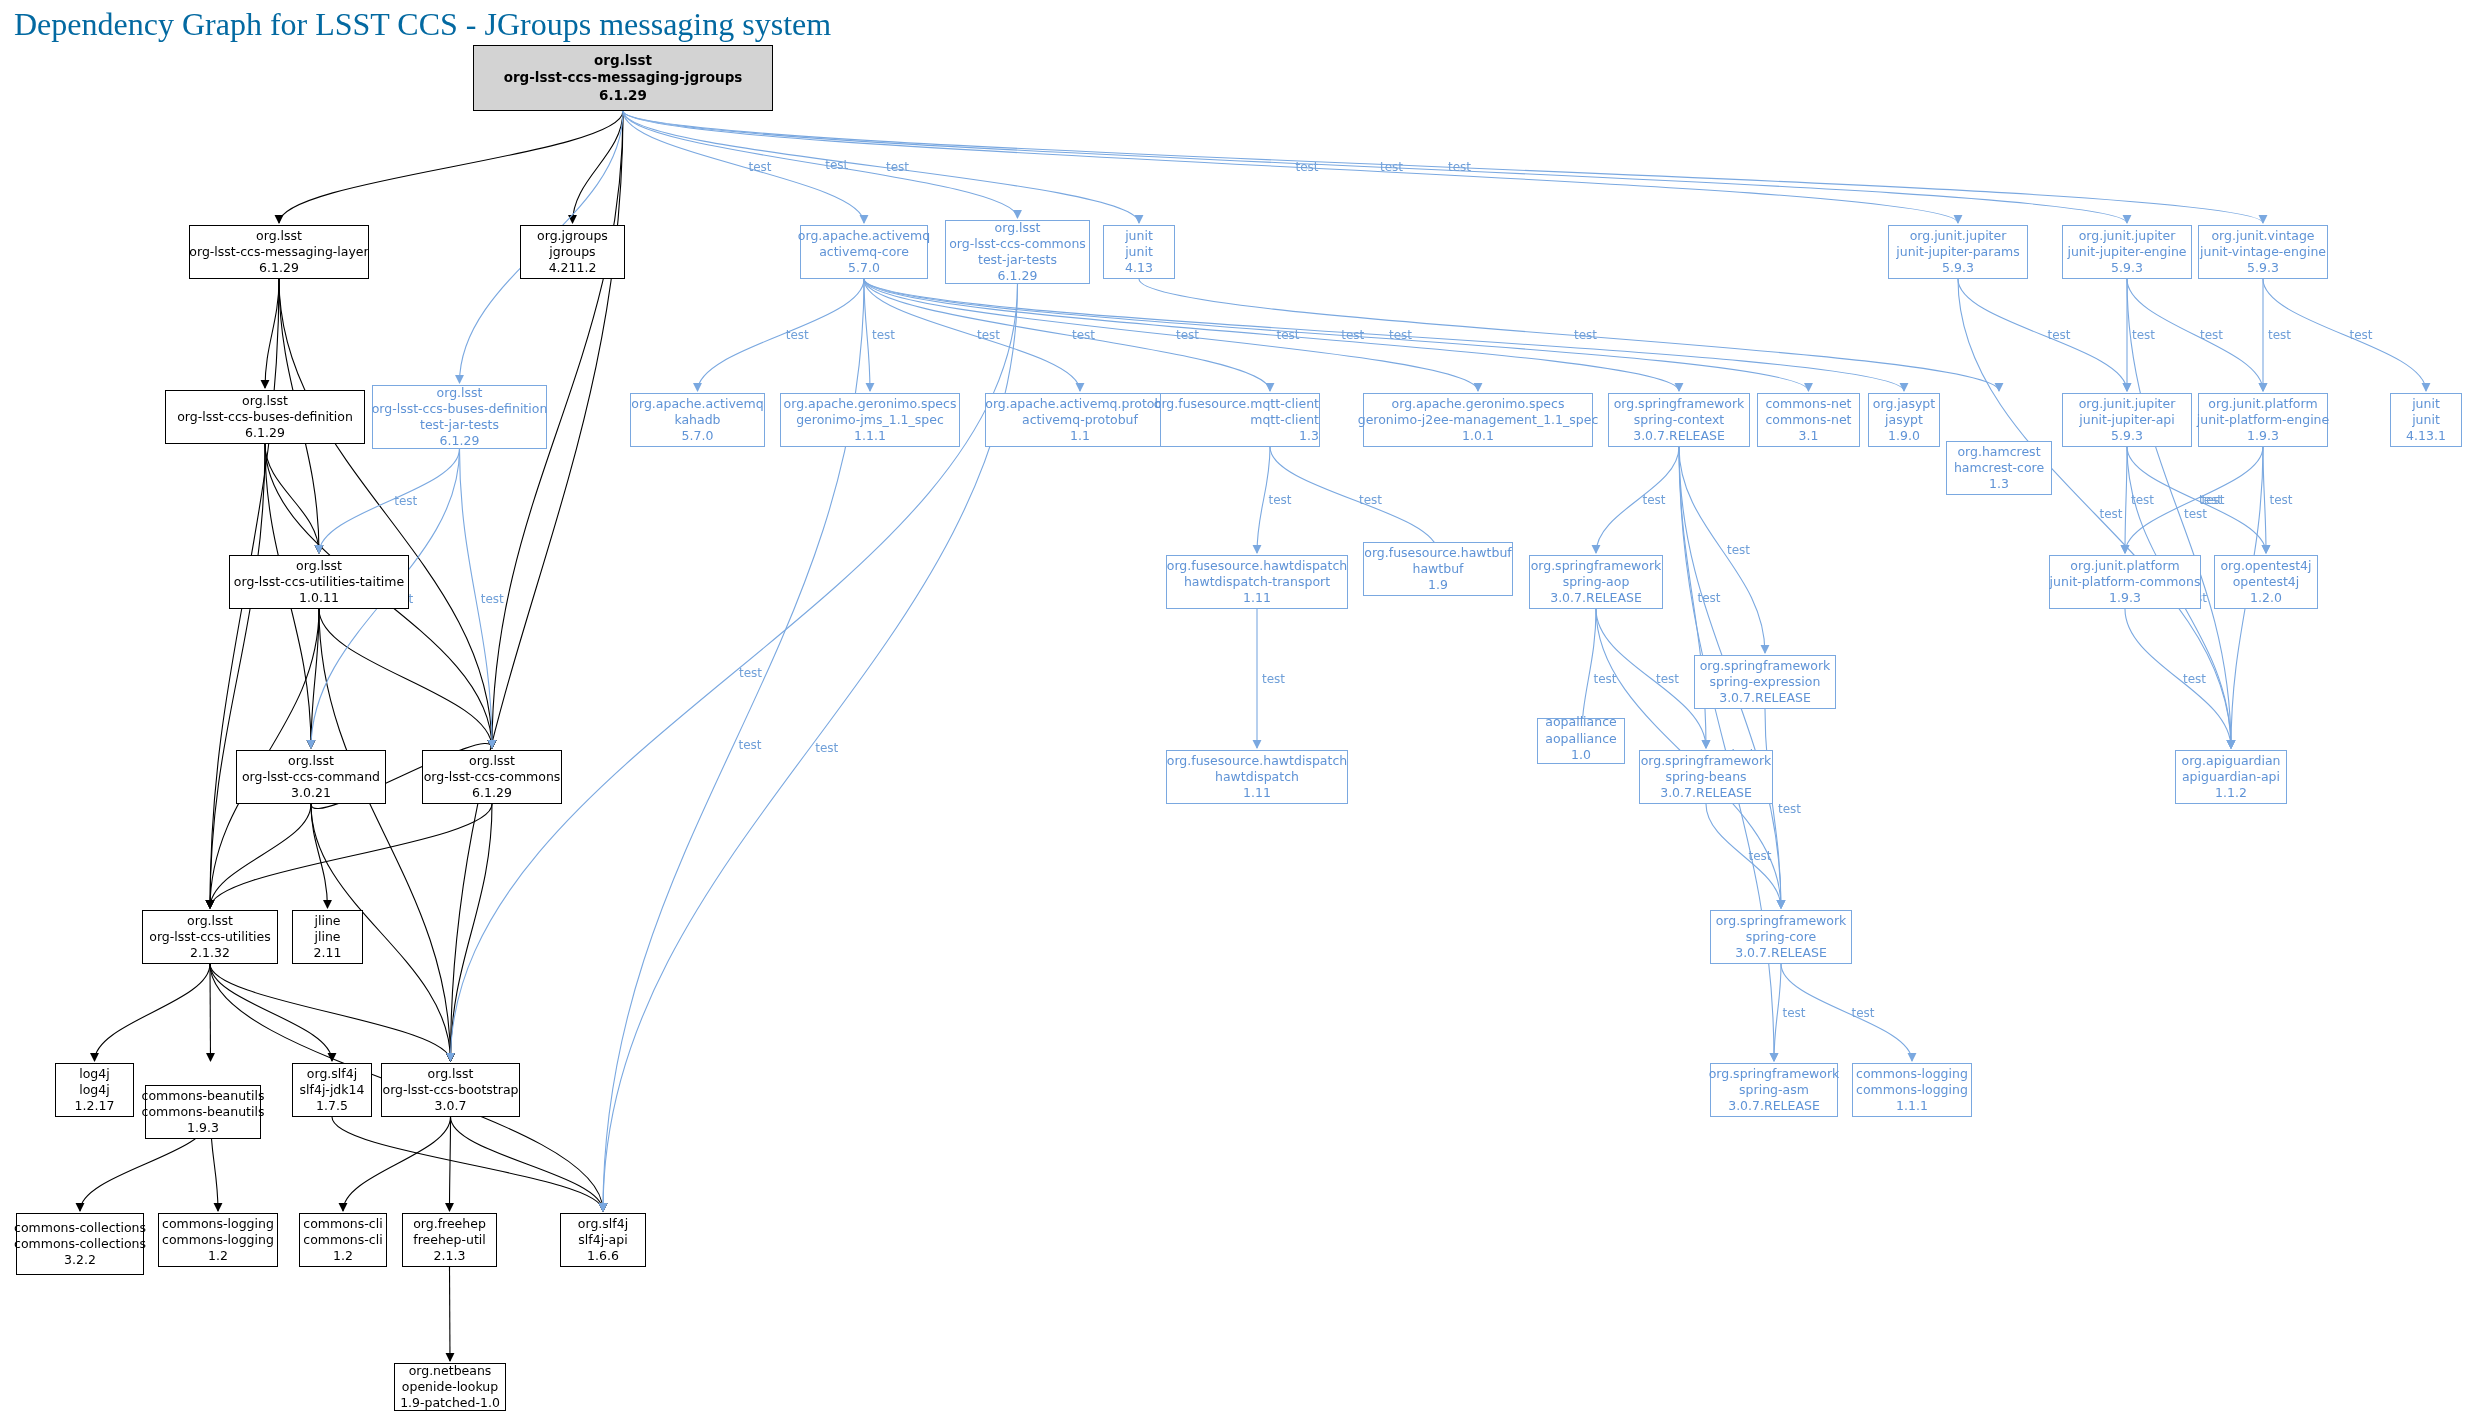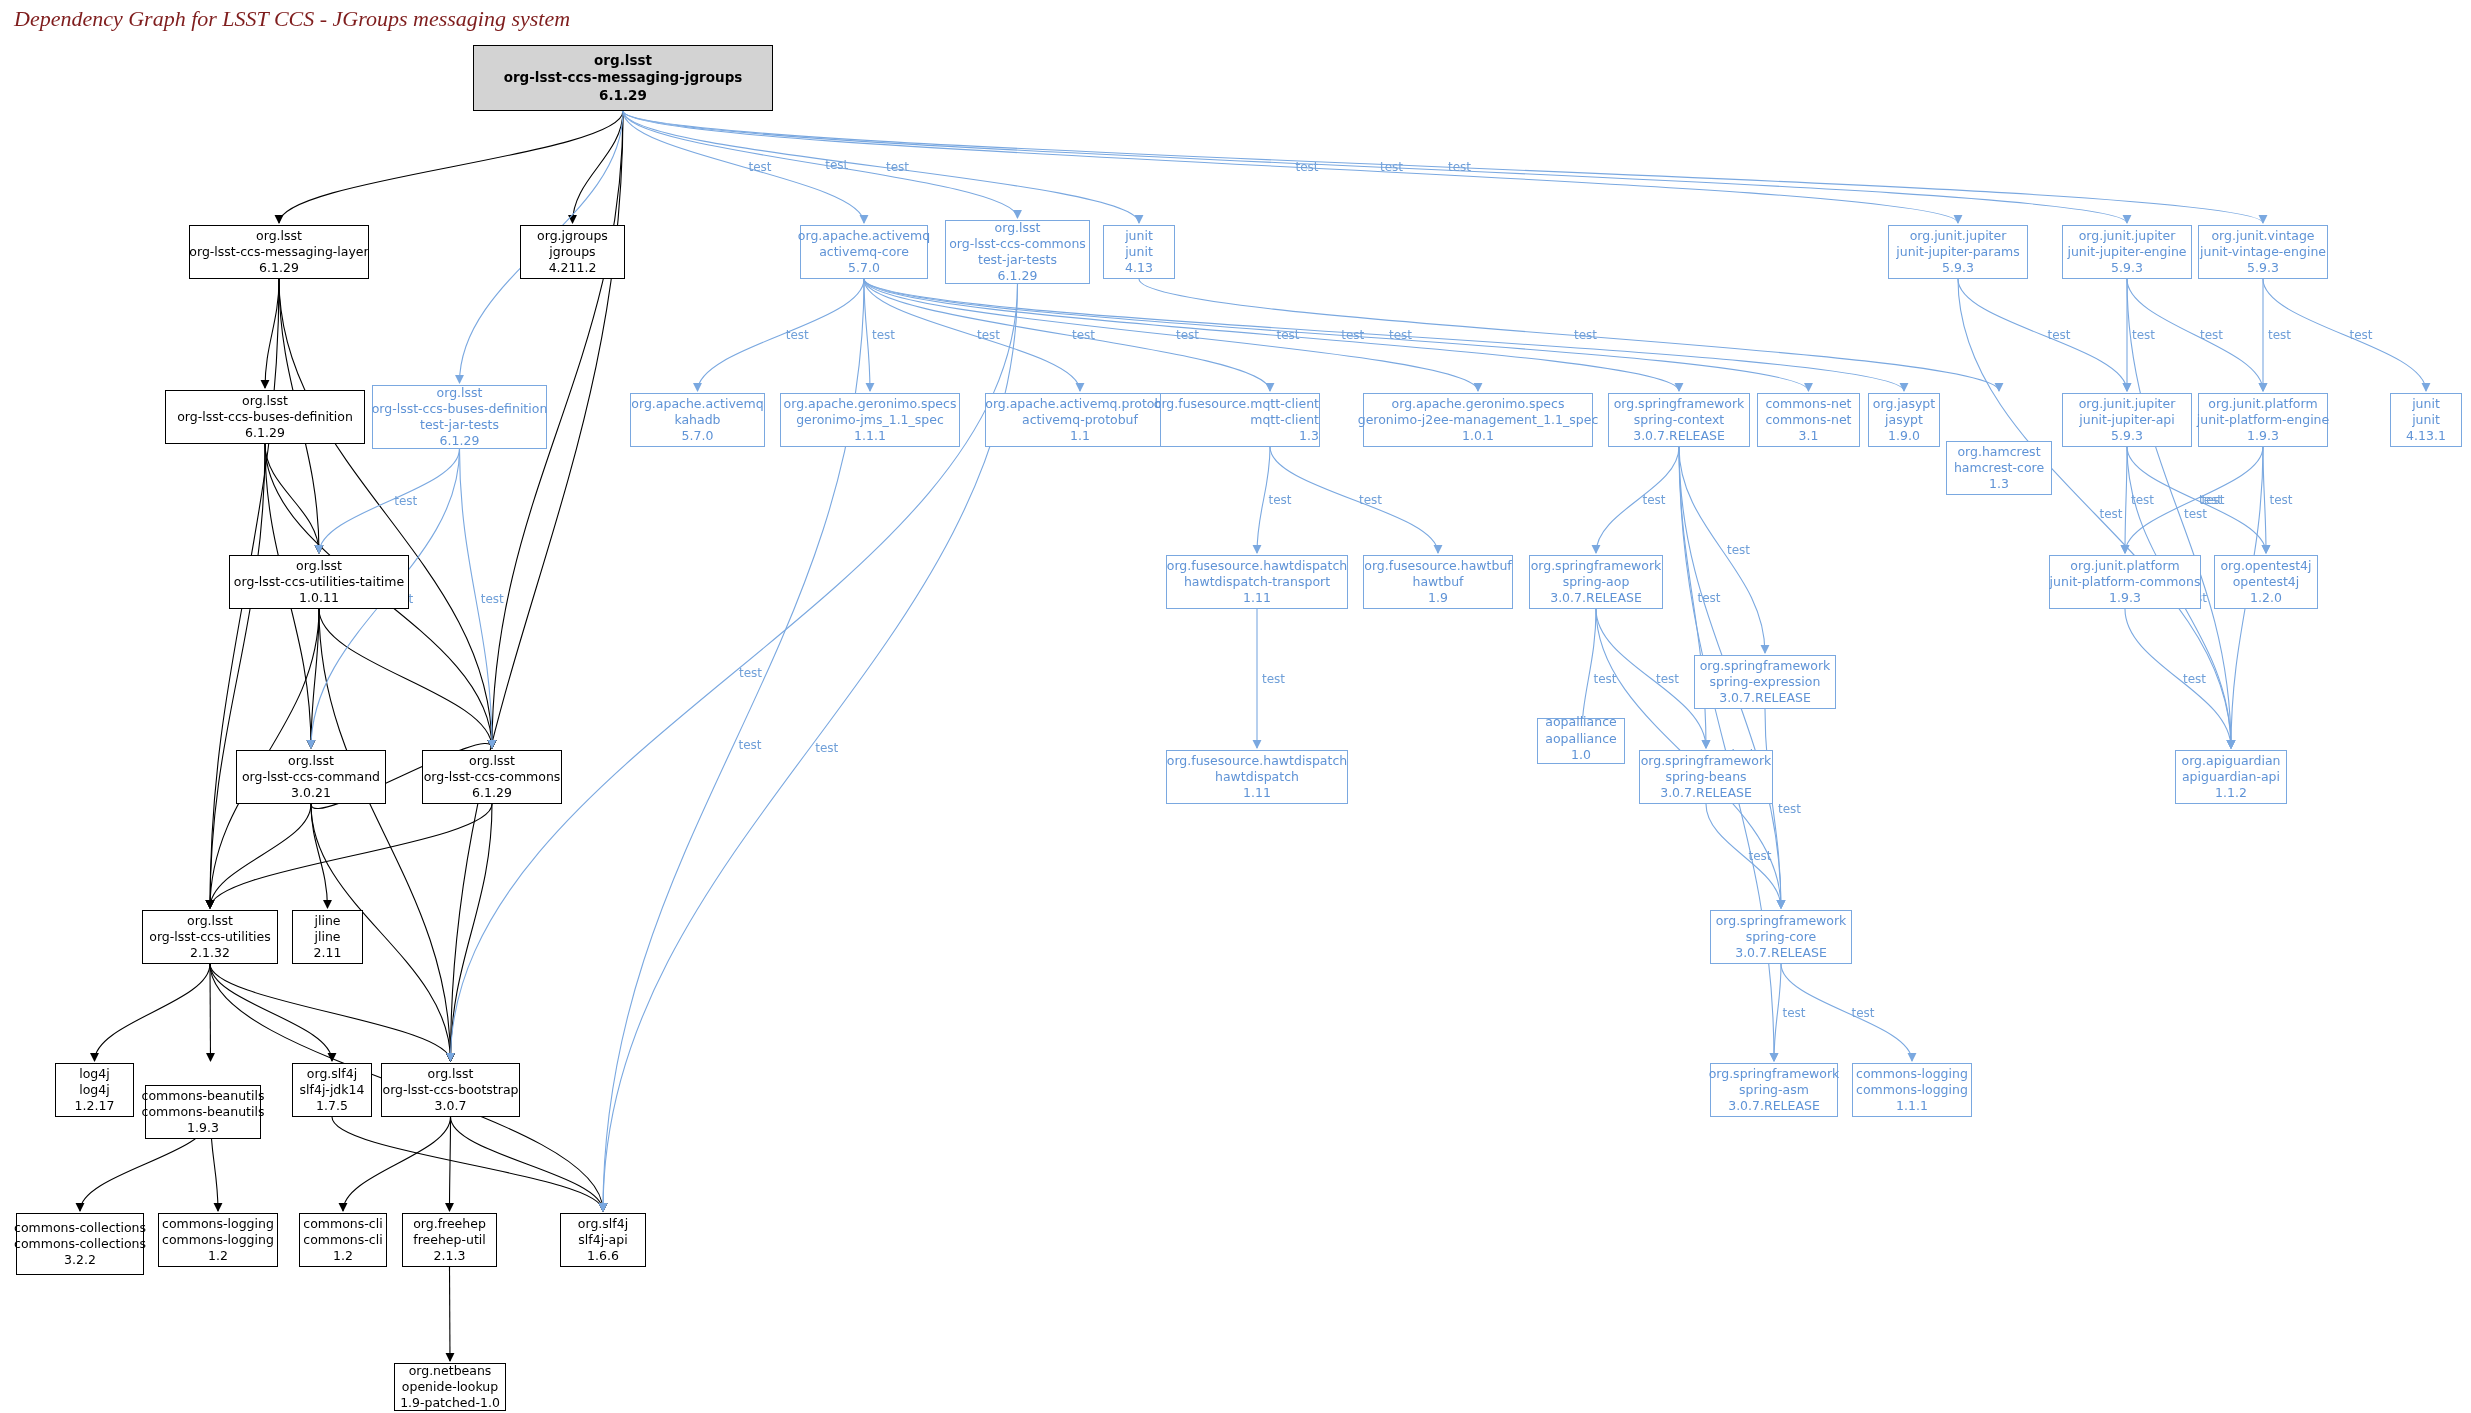--- a/index.html
+++ b/index.html
@@ -2,23 +2,22 @@
 <html><head>
 <meta charset="utf-8">
 <style>
   html,body { margin:0; padding:0; background:#ffffff; }
   .canvas {
     position:relative; width:2471px; height:1413px; overflow:hidden;
     background:#ffffff; font-family:"DejaVu Sans", sans-serif;
   }
   .graph-title {
     position:absolute; left:14px; top:6px;
-    font-family:"Liberation Serif", serif; font-size:22px; color:#7f1d1d;
+    font-family:"Liberation Serif", serif; font-size:32px; color:#0369a1;
     white-space:nowrap;
-    font-style:italic;
   }
   svg.edges { position:absolute; left:0; top:0; }
   .edge { fill:none; stroke:#000000; stroke-width:1.1px; }
   .edge.test { stroke:#7aa8e0; }
   .edge-label { font-size:12px; fill:#6f9fd8; font-family:"DejaVu Sans", sans-serif; }
   .node {
     position:absolute; box-sizing:border-box;
     border:1px solid #000; background:#fff; color:#000;
     display:flex; flex-direction:column; justify-content:center; align-items:center;
     text-align:center; font-size:12.5px; line-height:1.3;
@@ -298,21 +297,21 @@
       <div class="node compile" style="left: 229px; top: 555px; width: 180px; height: 54px;">
         <div>org.lsst</div>
         <div>org-lsst-ccs-utilities-taitime</div>
         <div>1.0.11</div>
       </div>
       <div class="node test" style="left: 1166px; top: 555px; width: 182px; height: 54px;">
         <div>org.fusesource.hawtdispatch</div>
         <div>hawtdispatch-transport</div>
         <div>1.11</div>
       </div>
-      <div class="node test" style="left: 1363px; top: 555px; width: 150px; height: 54px;">
+      <div class="node test" style="left: 1363px; top: 542px; width: 150px; height: 54px;">
         <div>org.fusesource.hawtbuf</div>
         <div>hawtbuf</div>
         <div>1.9</div>
       </div>
       <div class="node test" style="left: 1529px; top: 555px; width: 134px; height: 54px;">
         <div>org.springframework</div>
         <div>spring-aop</div>
         <div>3.0.7.RELEASE</div>
       </div>
       <div class="node test" style="left: 2049px; top: 555px; width: 152px; height: 54px;">

